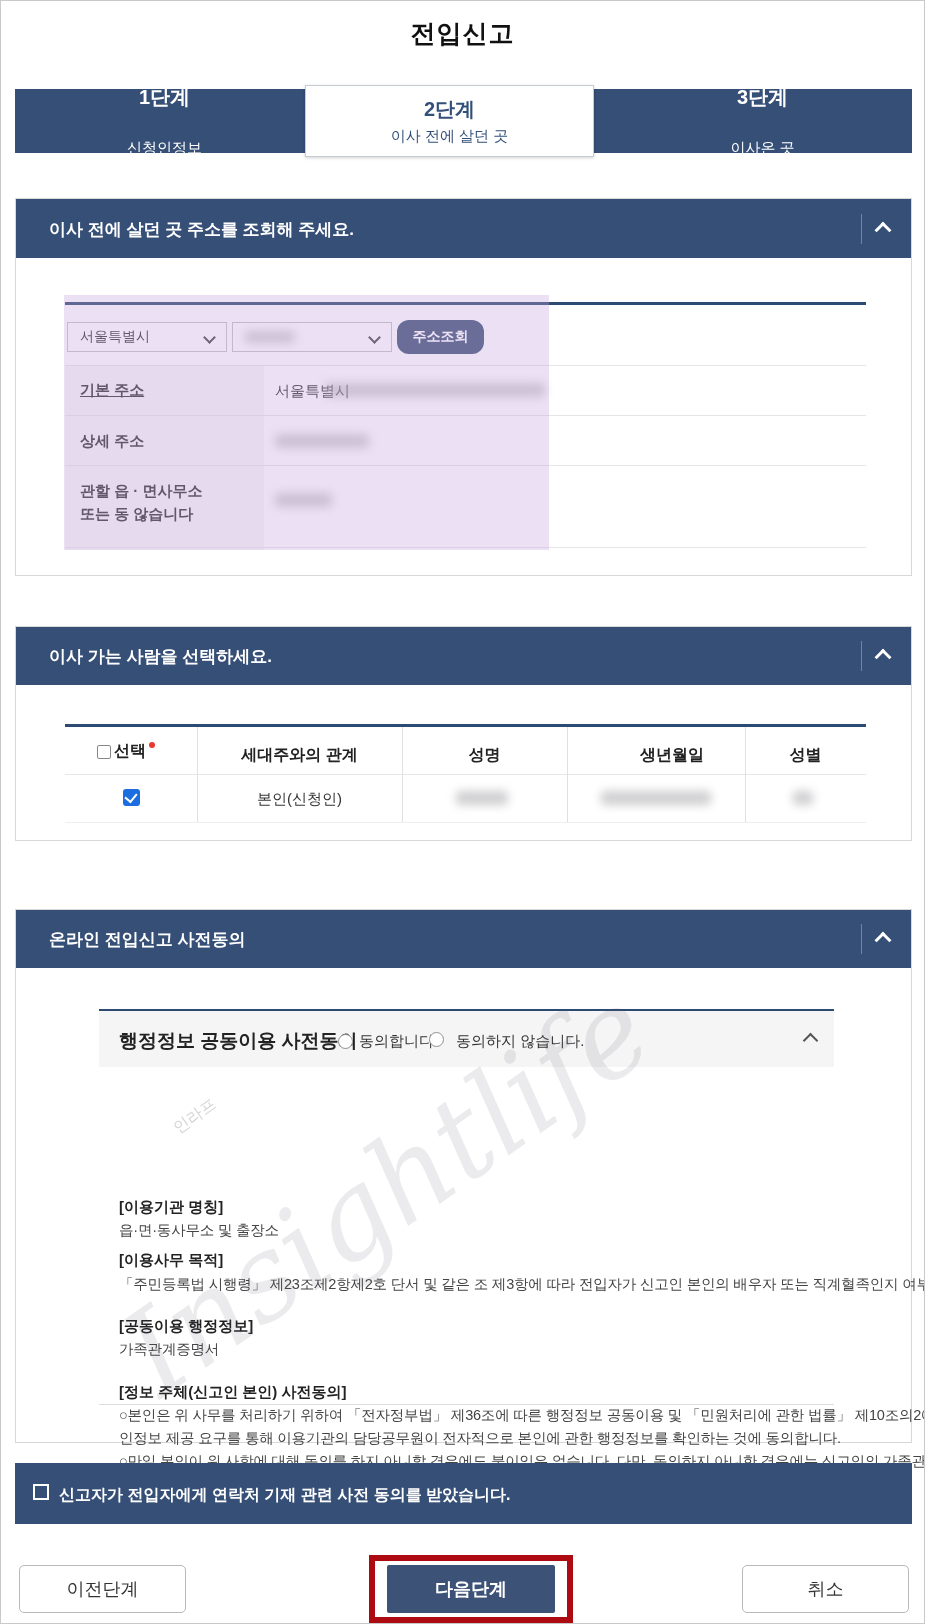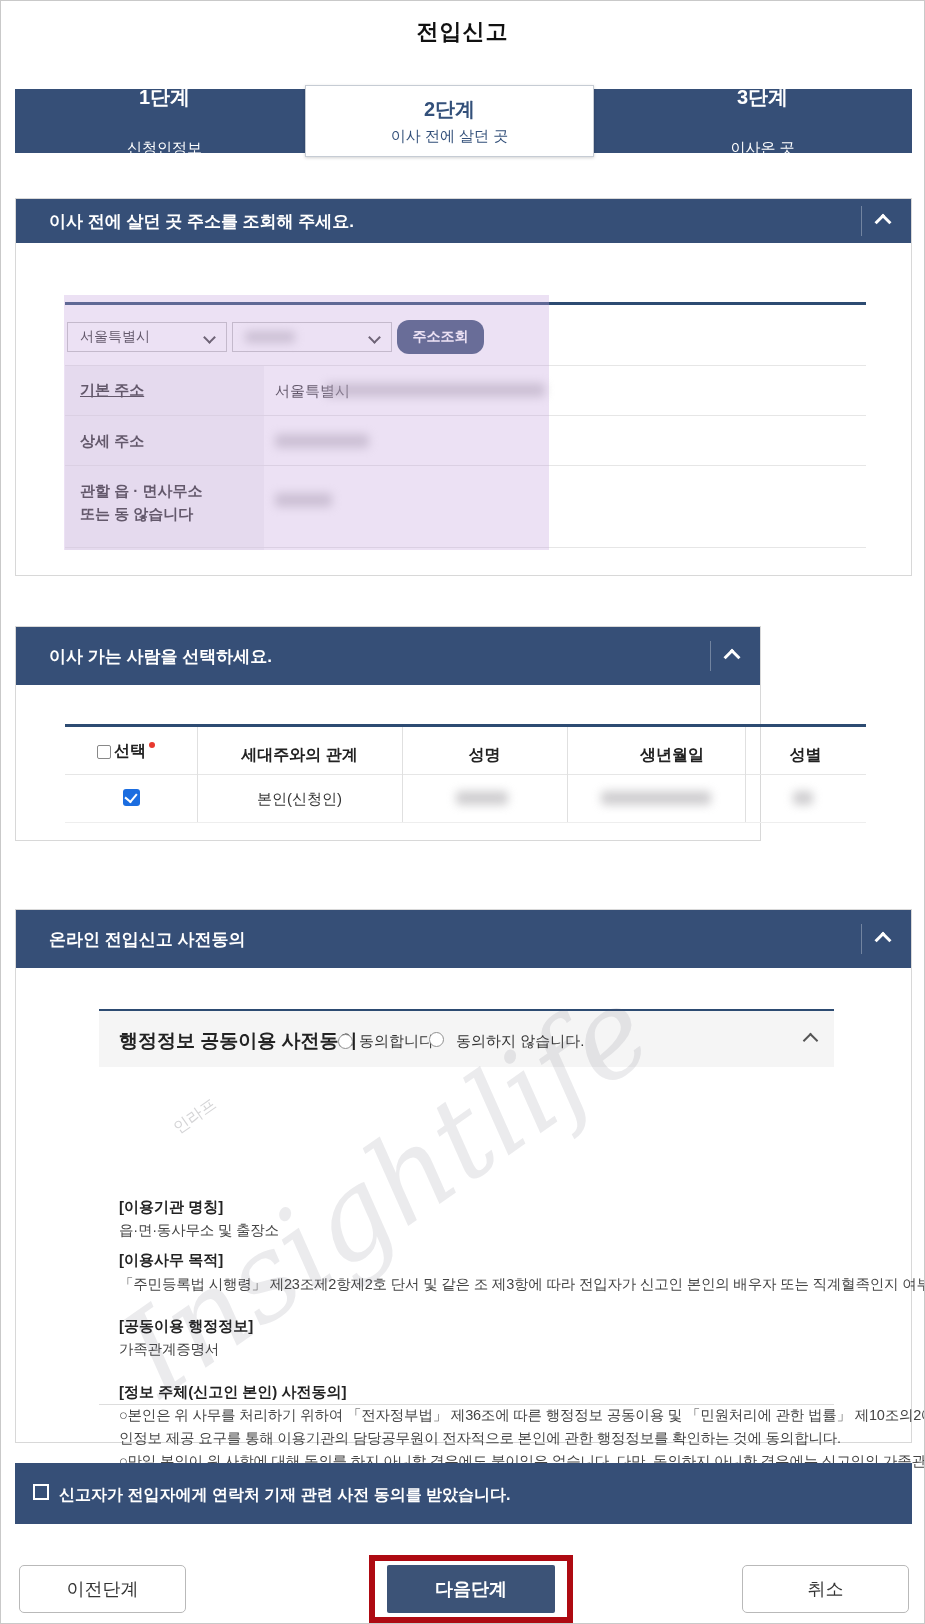--- a/index.html
+++ b/index.html
@@ -1,19 +1,19 @@
 <!DOCTYPE html>
 <html><head>
 <meta charset="utf-8">
 <style>
   * { margin:0; padding:0; box-sizing:border-box; }
   body { background:#fff; font-family:"Liberation Sans","DejaVu Sans",sans-serif; }
   .page { position:relative; width:925px; height:1624px; background:#fff; border:1px solid #c9c9c9; overflow:hidden; }
   .abs { position:absolute; }
-  .title { width:100%; top:16px; text-align:center; font-size:22px; font-weight:bold; color:#111; letter-spacing:1px; }
+  .title { width:100%; top:16px; text-align:center; font-size:25px; font-weight:bold; color:#111; letter-spacing:1px; }
 
   
   .stepbar { left:14px; top:88px; width:897px; height:64px; background:#364f77; display:flex; }
   .step { flex:1; display:flex; flex-direction:column; align-items:center; justify-content:center; color:#fff;gap:24px; }
   .step .s1 { font-size:20px; font-weight:bold; }
   .step .s2 { font-size:15px; margin-top:4px; }
   .step-active { left:304px; top:84px; width:289px; height:72px; background:#fff; border:1px solid #c6ccd4; box-shadow:0 1px 3px rgba(0,0,0,.18); display:flex; flex-direction:column; align-items:center; justify-content:center; color:#33507a; z-index:5; }
   .step-active .s1 { font-size:20px; font-weight:bold; }
   .step-active .s2 { font-size:15px; margin-top:4px; }
 
@@ -83,21 +83,21 @@
       <div class="s1">3단계</div>
       <div class="s2">이사온 곳</div>
     </div>
   </div>
   <div class="abs step-active">
     <div class="s1">2단계</div>
     <div class="s2">이사 전에 살던 곳</div>
   </div>
 
   <div class="abs panel" style="left:14px; top:197px; width:897px; height:378px;">
-    <div class="sec-head" style="height:44px;">
+    <div class="sec-head" style="height:59px;">
       <div class="sec-title">이사 전에 살던 곳 주소를 조회해 주세요.</div>
       <div class="head-div"></div>
       <div class="chev-up"></div>
     </div>
 
     <div class="abs navy-line" style="left:49px; top:103px; width:801px;"></div>
 
     <div class="abs" style="left:49px; top:166px; width:199px; height:185px; background:#f5f5f7;"></div>
 
     <div class="abs select" style="left:51px; top:123px; width:160px;">
@@ -122,21 +122,21 @@
     <div class="abs rowlabel" style="left:64px; top:233px;">상세 주소</div>
     <div class="abs blob" style="left:259px; top:235px; width:94px; height:14px;"></div>
 
     <div class="abs rowlabel" style="left:64px; top:283px;">관할 읍 · 면사무소</div>
     <div class="abs rowlabel" style="left:64px; top:306px;">또는 동 않습니다</div>
     <div class="abs blob" style="left:259px; top:294px; width:57px; height:14px;"></div>
 
     <div class="abs highlight" style="left:48px; top:96px; width:485px; height:255px;"></div>
   </div>
 
-  <div class="abs panel" style="left:14px; top:625px; width:746px; height:215px;">
+  <div class="abs panel" style="left:14px; top:625px; width:897px; height:215px;">
     <div class="sec-head" style="height:58px;">
       <div class="sec-title">이사 가는 사람을 선택하세요.</div>
       <div class="head-div"></div>
       <div class="chev-up"></div>
     </div>
 
     <div class="abs navy-line" style="left:49px; top:97px; width:801px;"></div>
     <div class="abs sep" style="left:49px; top:147px; width:801px;"></div>
     <div class="abs sep" style="left:49px; top:195px; width:801px; background:#eee;"></div>
     <div class="abs vsep" style="left:181px; top:100px; height:95px;"></div>

